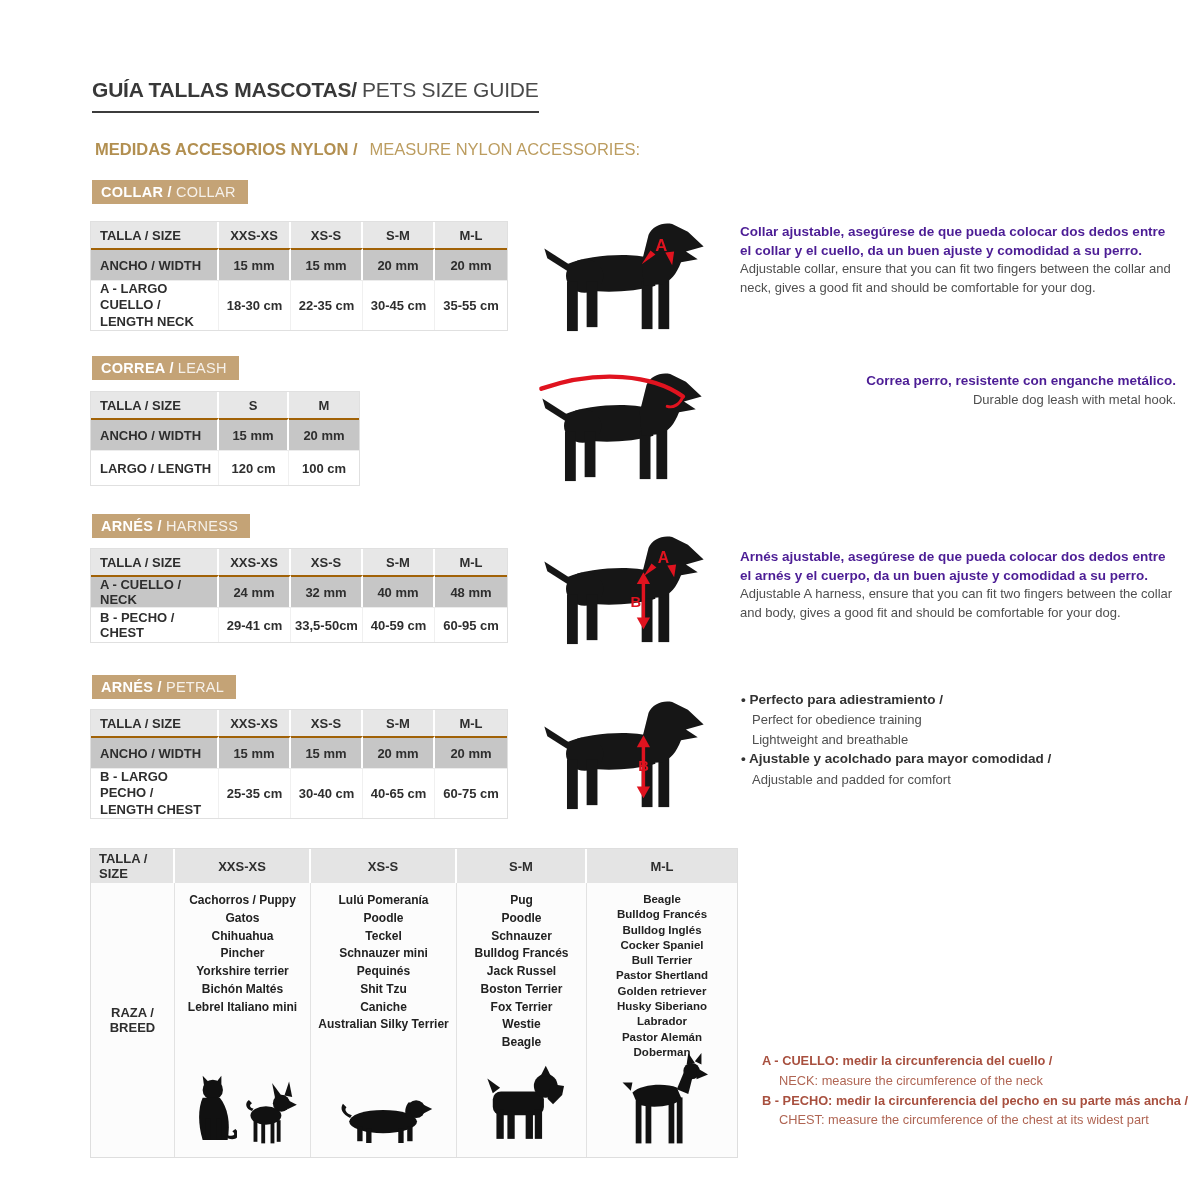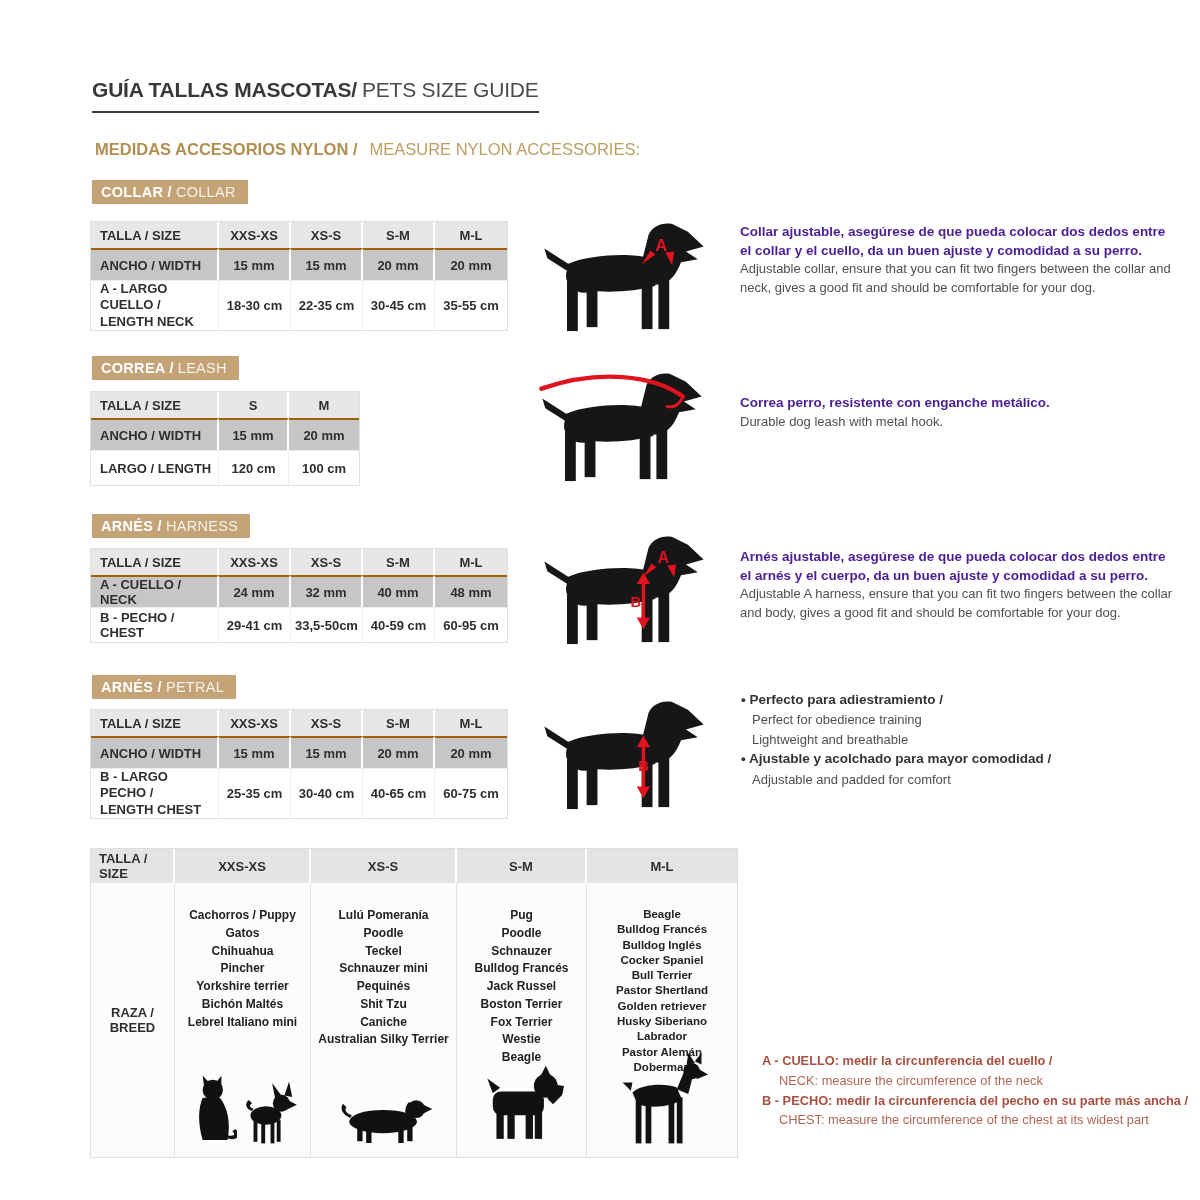--- a/index.html
+++ b/index.html
@@ -48,21 +48,21 @@
   #collar-dog  { left:538px; top:219px; }
   #leash-dog   { left:536px; top:369px; }
   #harness-dog { left:538px; top:532px; }
   #petral-dog  { left:538px; top:697px; }
 
   
   .desc { width:436px; }
   .desc .d-es { font-weight:700; color:#4c1d95; font-size:13.5px; line-height:1.38; margin:0; }
   .desc .d-en { font-weight:400; color:#4f4f4f; font-size:13px; line-height:1.42; margin:0; }
   #collar-desc  { left:740px; top:223px; }
-  #leash-desc   { left:740px; top:394px; }
+  #leash-desc   { left:740px; top:372px;text-align:right; }
   #harness-desc { left:740px; top:548px; }
 
   
   #petral-bullets { left:741px; top:690px; width:436px; }
   .bullet .b-es { font-weight:700; color:#333; font-size:13.5px; line-height:1.5; }
   .bullet .b-es::before { content:"• "; }
   .bullet .b-en { font-weight:400; color:#4f4f4f; font-size:13px; line-height:1.5; padding-left:11px; }
 
   
   #breed-table { left:90px; top:848px; }
@@ -71,21 +71,21 @@
   .breed-table td { vertical-align:top; }
   .bt-head td { background:#e4e4e4; height:32px; font-size:13px; font-weight:700; color:#2e2e2e;
                 text-align:center; vertical-align:middle; border-right:2px solid #fff; }
   .bt-head td:first-child { text-align:left; padding-left:8px; }
   .bt-head td:last-child { border-right:none; }
   .bt-body td { height:272px; border-right:1px solid #e2e2e2; position:relative; background:#fcfcfc; }
   .bt-body td:last-child { border-right:none; }
   .raza { display:flex; align-items:center; justify-content:center; height:100%;
           font-size:13px; font-weight:700; color:#2e2e2e; white-space:pre-line; text-align:center; }
   .breed-list { white-space:pre-line; text-align:center; font-size:12px; font-weight:700;
-                color:#222; line-height:1.48; padding-top:23px; }
+                color:#222; line-height:1.48; padding-top:8px; }
   .breed-list.tight { font-size:11.5px; line-height:1.33; }
   .animal { position:absolute; }
 
   
   #measure-notes { left:762px; top:1051px; width:438px; font-size:12.8px; line-height:1.55; }
   .n-es { color:#a8503f; font-weight:700; }
   .n-en { color:#b06553; font-weight:400; padding-left:17px; }
 </style>
 </head>
 <body>

